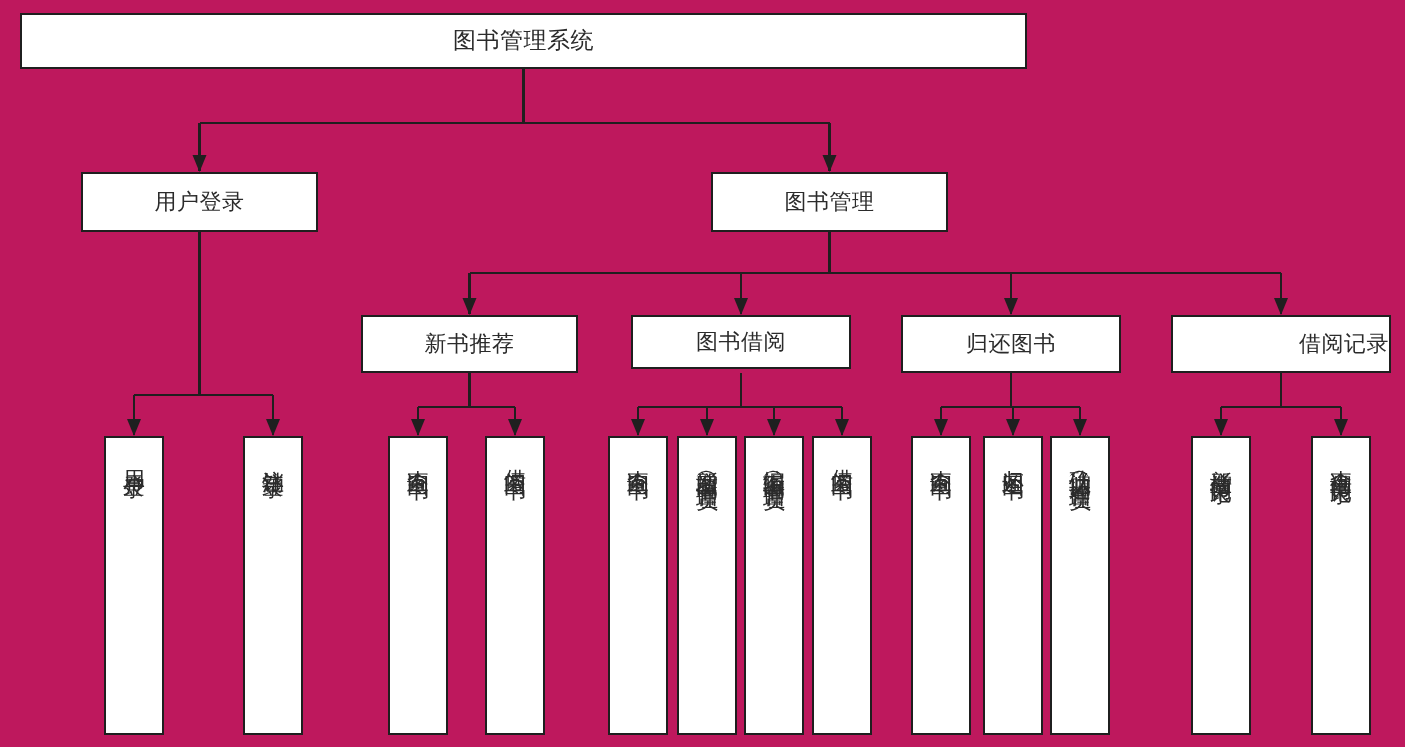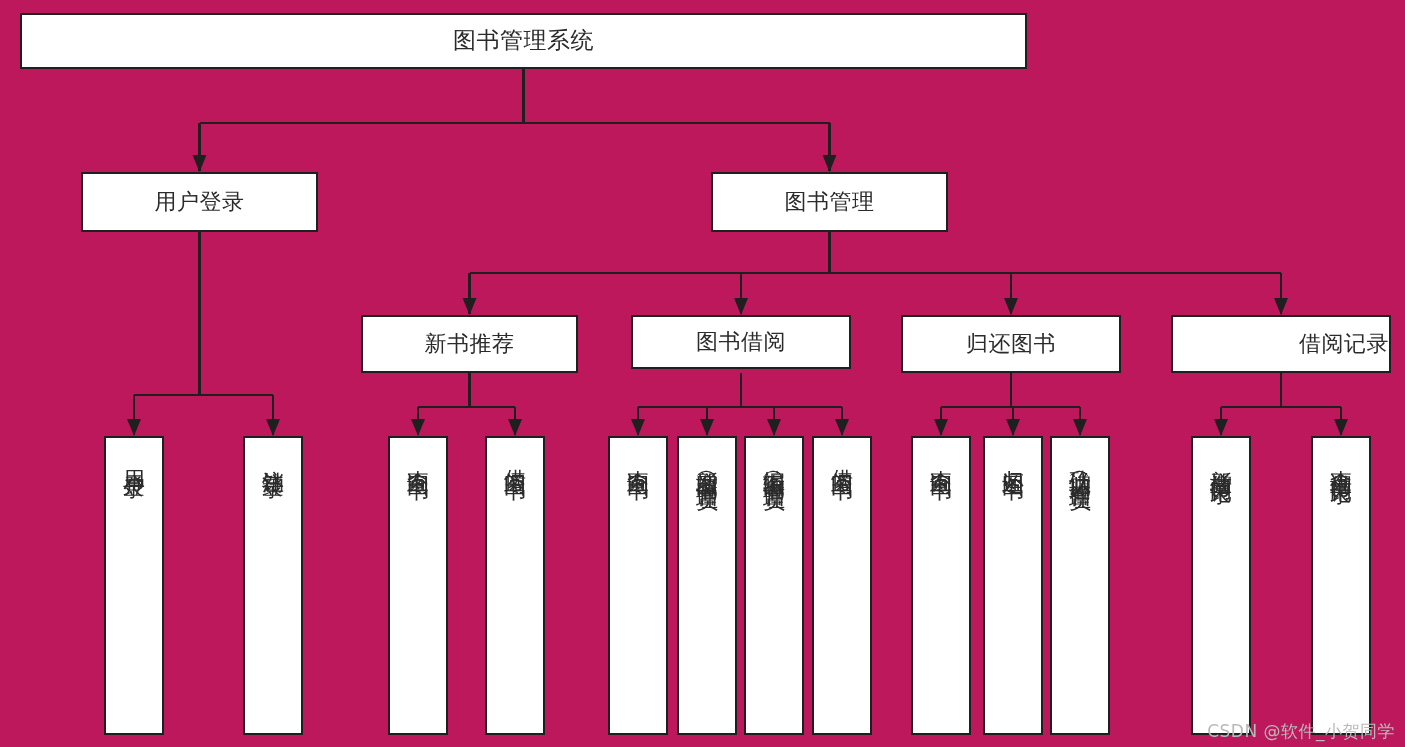--- a/index.html
+++ b/index.html
@@ -197,15 +197,14 @@
         <span class="node-label">确认归还（管理员）</span>
       </div>
       <div class="node vert tall" id="node-leaf-br-add" style="left: 1191px; top: 436px; width: 60px; height: 299px;">
         <span class="node-label">新增借阅记录</span>
       </div>
       <div class="node vert tall" id="node-leaf-br-query" style="left: 1311px; top: 436px; width: 60px; height: 299px;">
         <span class="node-label">查询借阅记录</span>
       </div>
     </div>
 
-  <div id="watermark">CSDN @软件_小贺同学</div>
 
 </div>
 
 </body></html>

